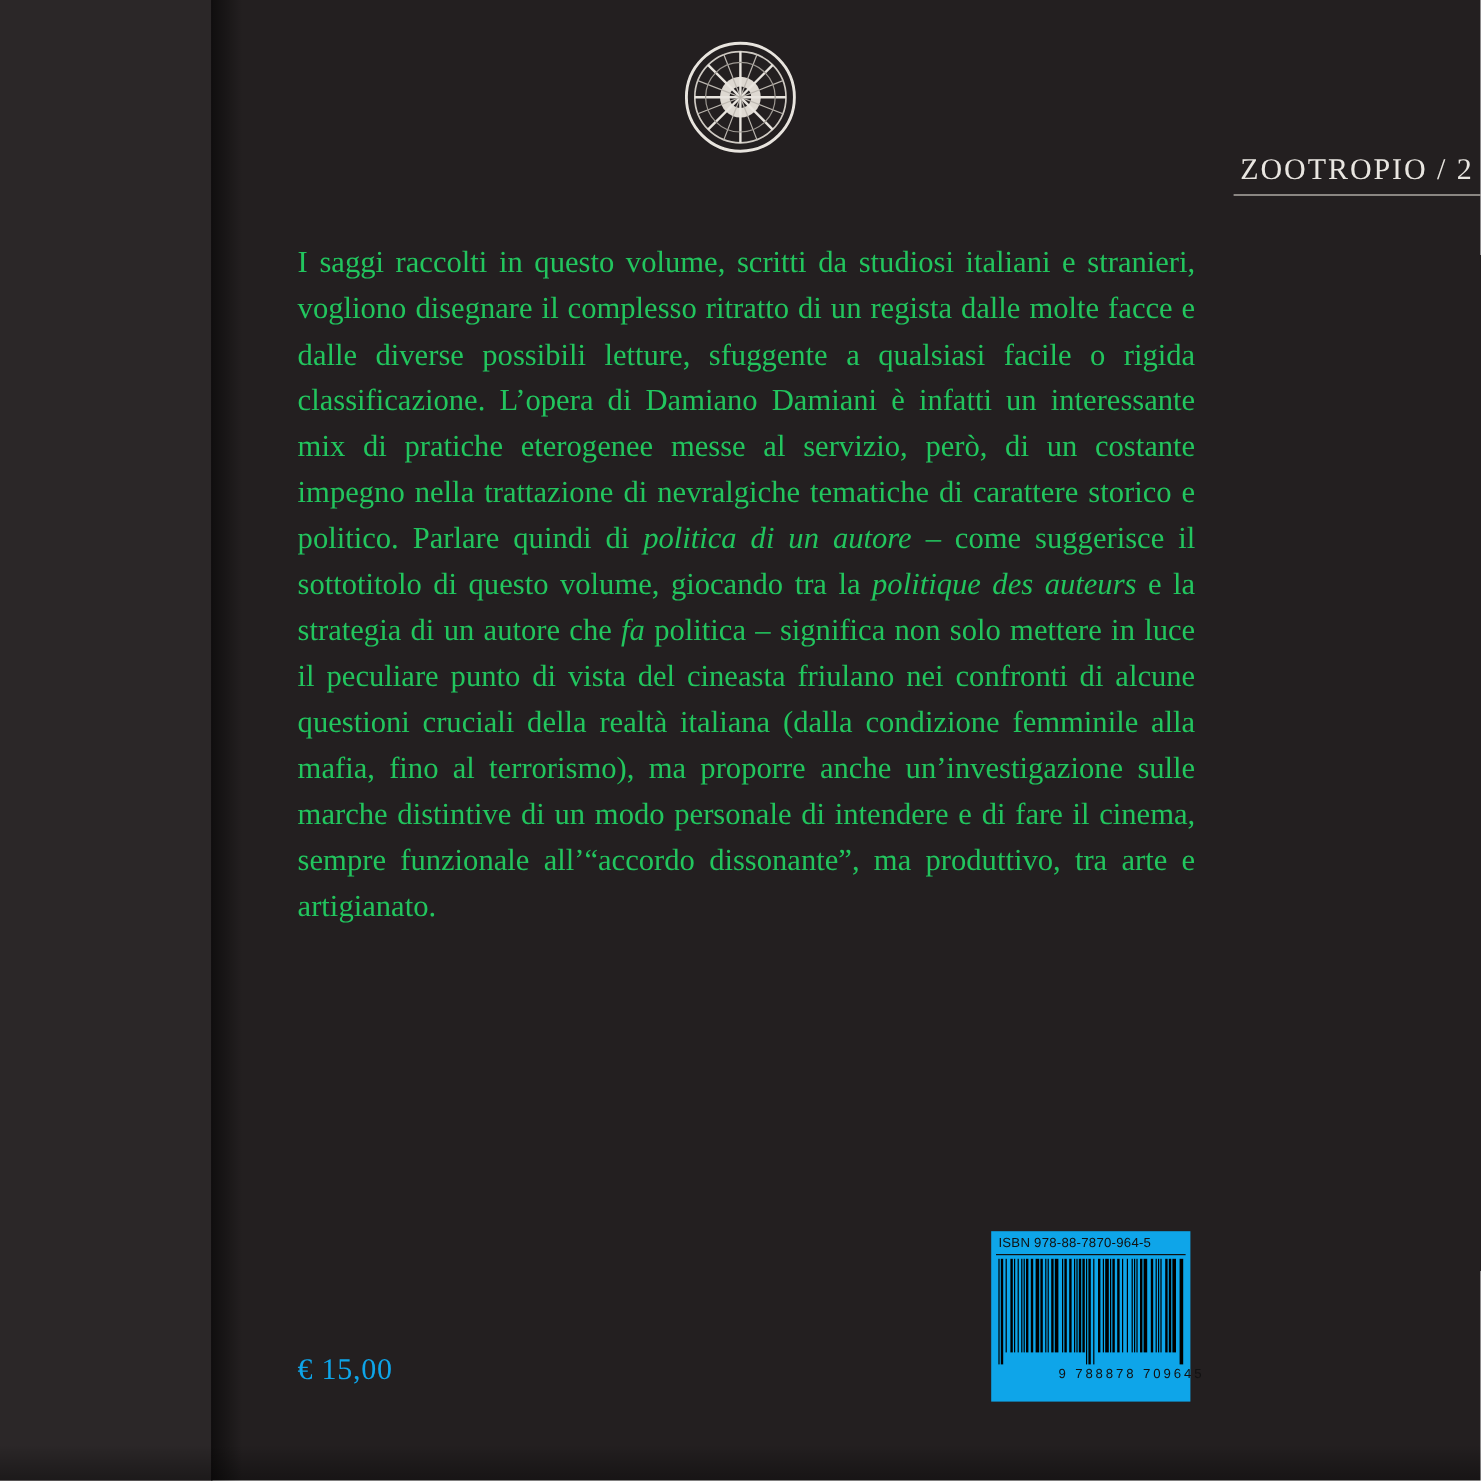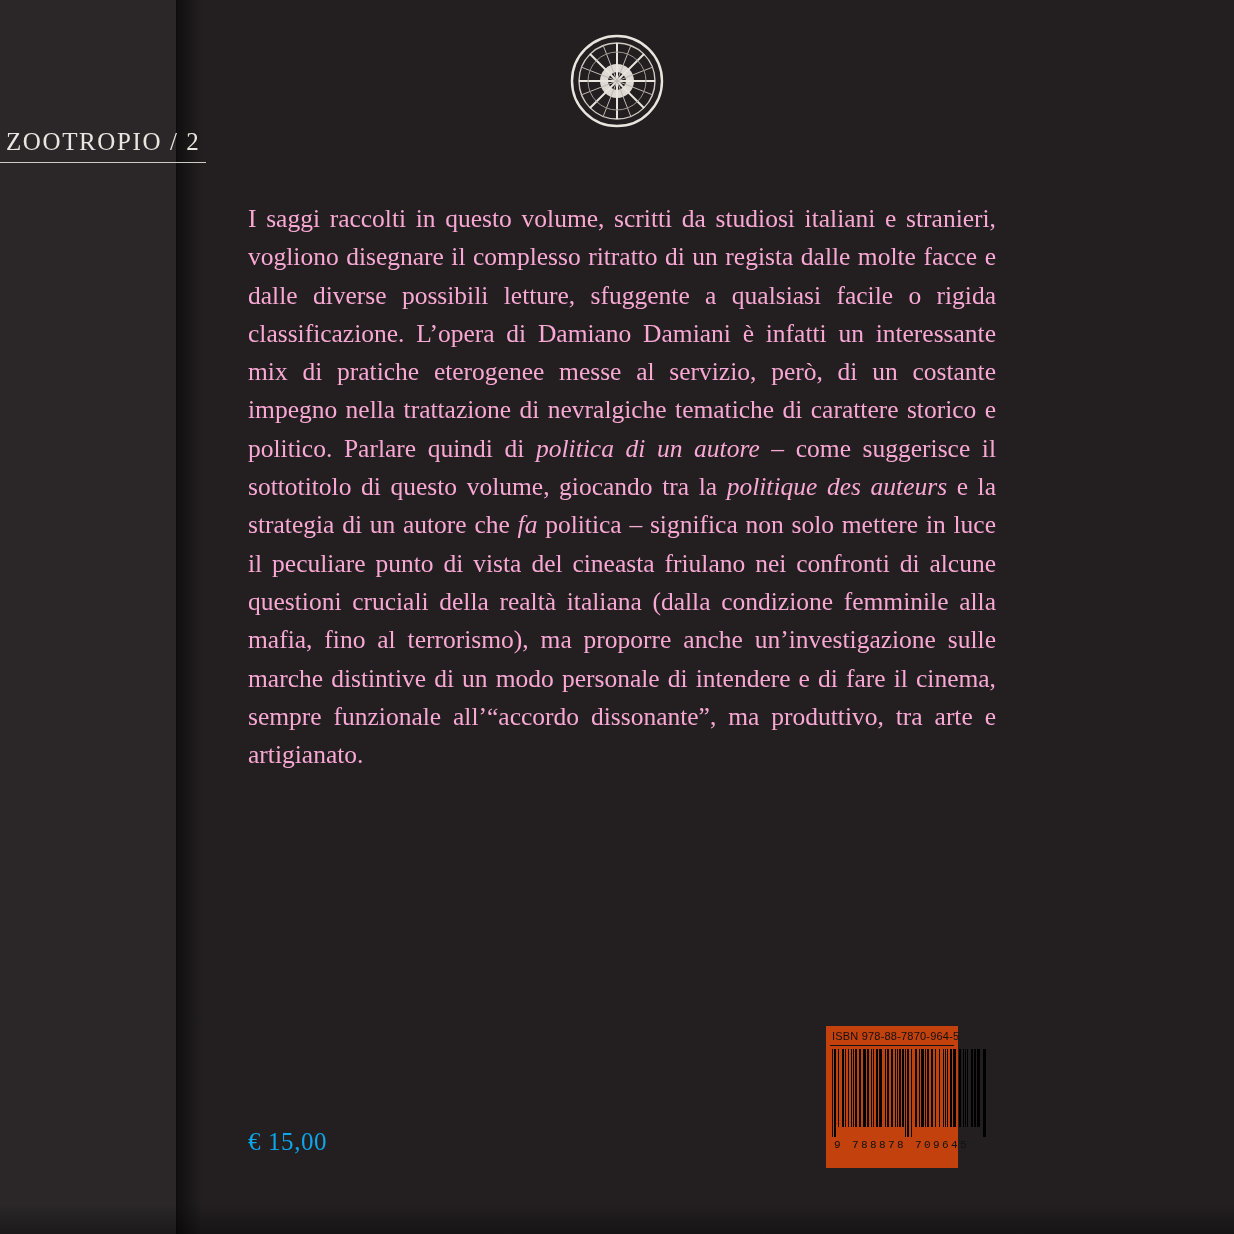--- a/index.html
+++ b/index.html
@@ -62,38 +62,38 @@
     width: 94px;
     height: 94px;
   }
 
   
   .series {
     position: absolute;
     left: 0;
     top: 128px;
     width: 1234px;
-    text-align: left;
+    text-align: right;
     color: #e9e6e1;
     font-size: 25px;
     letter-spacing: 1.6px;
   }
   .series .series-inner {
     display: inline-block;
     padding: 0 6px 6px 6px;
     border-bottom: 1.5px solid #cfcac3;
   }
 
   
   .blurb {
     position: absolute;
     left: 248px;
     top: 200px;
     width: 748px;
-    color: #f9a8d4;
+    color: #22c55e;
     font-size: 25.5px;
     line-height: 38.3px;
     text-align: justify;
     text-justify: inter-word;
     hyphens: none;
   }
   .blurb i {
     font-style: italic;
   }
 
@@ -105,23 +105,23 @@
     color: #0ea5e9;
     font-size: 25px;
     letter-spacing: 0.6px;
   }
 
   
   .barcode-box {
     position: absolute;
     left: 826px;
     top: 1026px;
-    width: 132px;
+    width: 166px;
     height: 142px;
-    background: #c2410c;
+    background: #0ea5e9;
     padding: 0;
     box-sizing: border-box;
   }
   .isbn-text {
     font-family: "Liberation Sans", sans-serif;
     font-size: 11px;
     color: #111111;
     padding: 4px 0 2px 6px;
     letter-spacing: 0.2px;
     white-space: nowrap;
@@ -139,26 +139,27 @@
   .bars span {
     position: absolute;
     top: 0;
     background: #000000;
     height: 88px;
   }
   .bars span.short {
     height: 78px;
   }
   .ean-digits {
-    font-family: Liberation Mono, monospace;
+    font-family: Liberation Sans, sans-serif;
     font-size: 11px;
     color: #111111;
     letter-spacing: 2.4px;
     padding: 2px 0 0 8px;
     white-space: nowrap;
+    margin-left: 48px;
   }
 </style>
 </head>
 <body>
 
 <div id="page">
   <div class="cover">
 
     <div class="spine-strip"></div>
     <div class="edge-shadow"></div>

